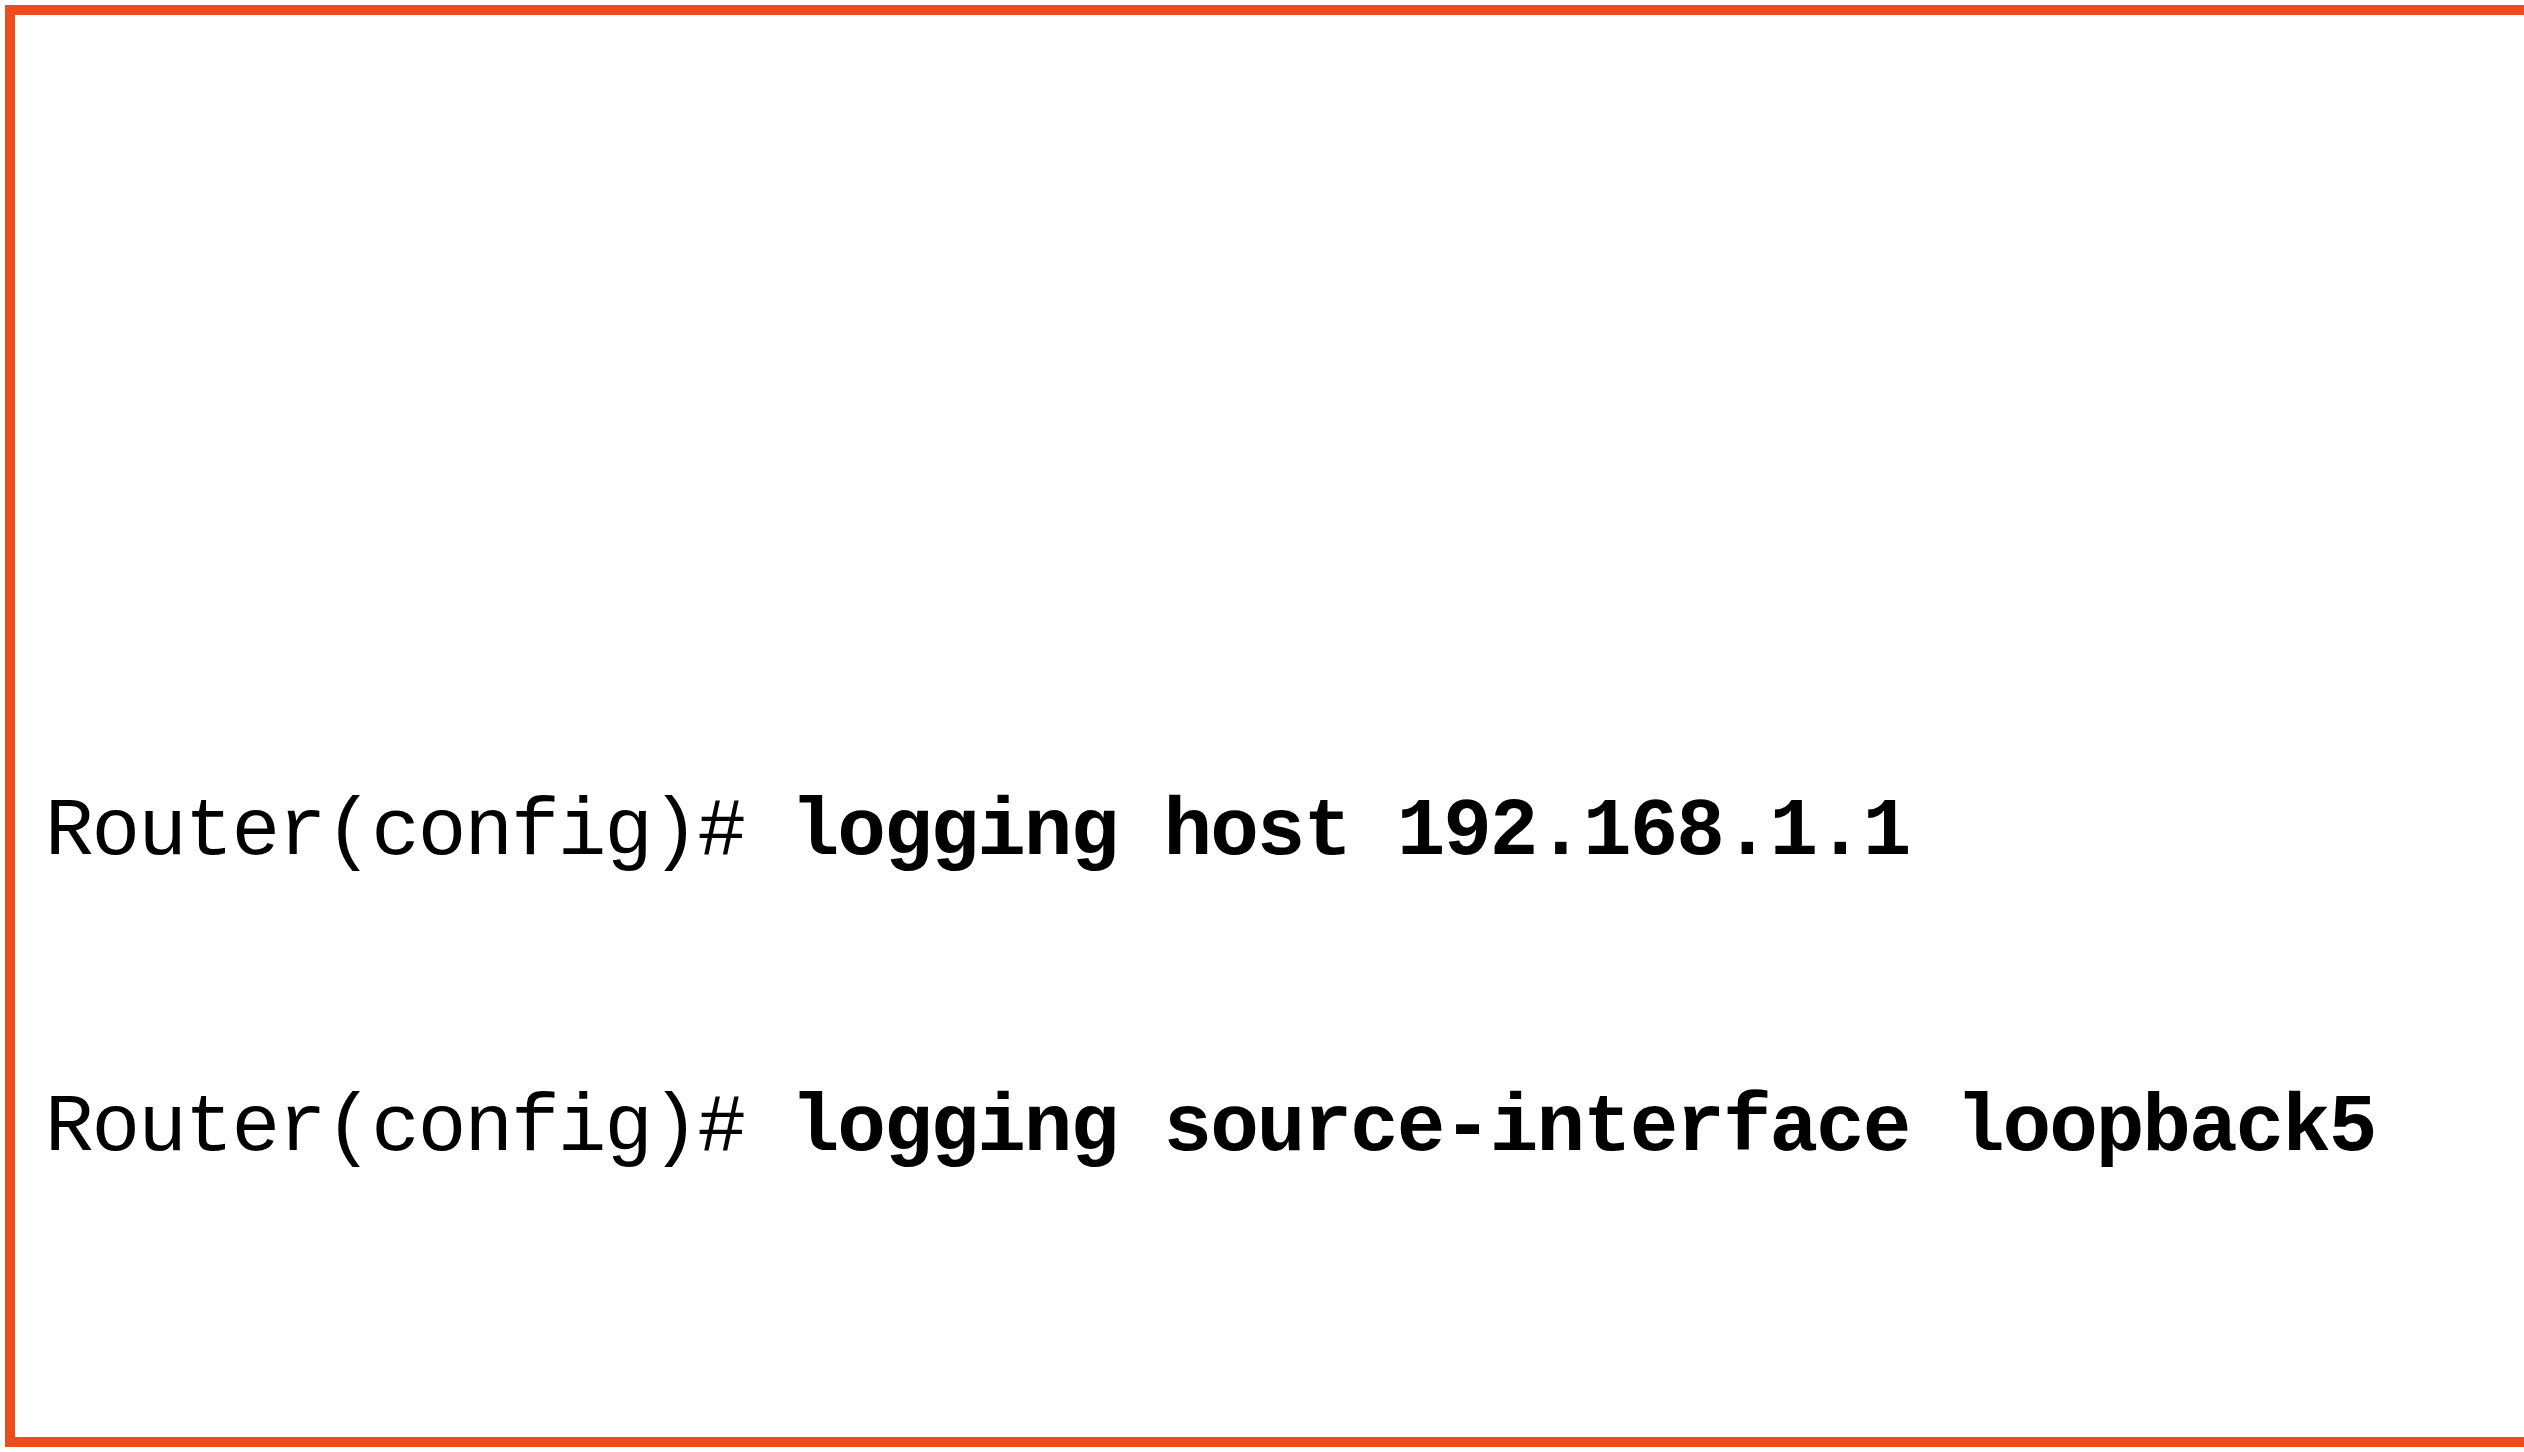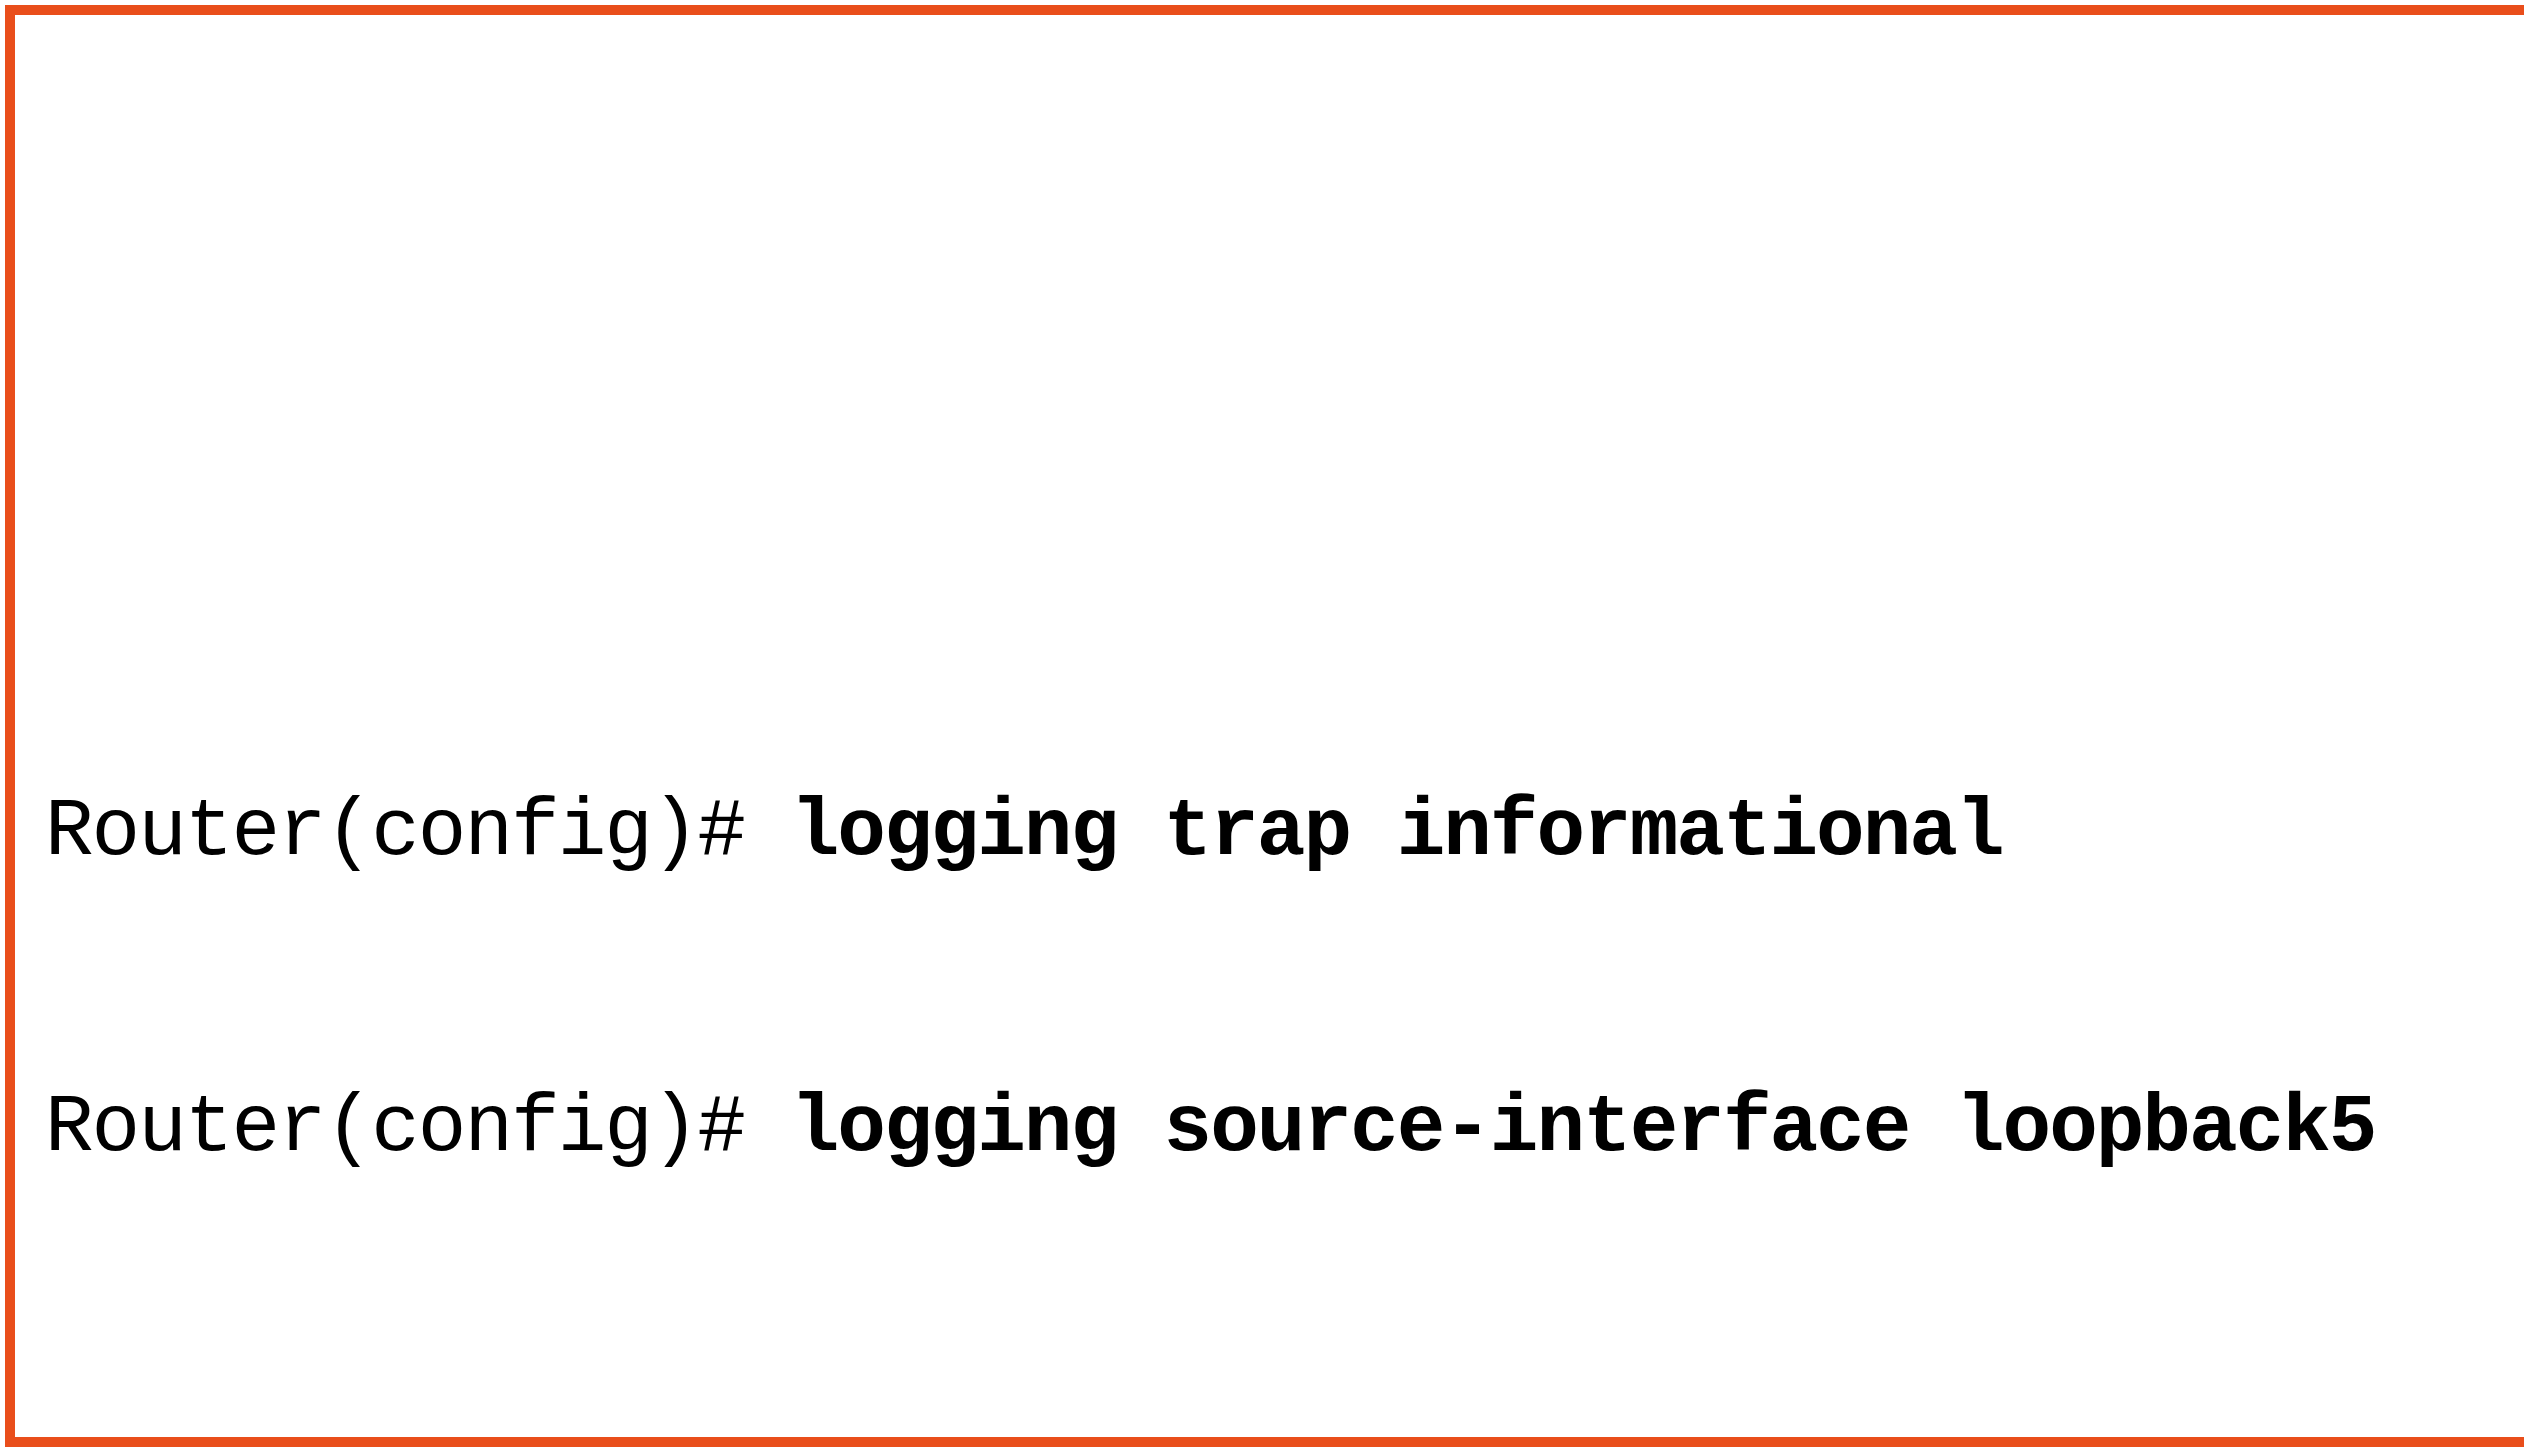--- a/index.html
+++ b/index.html
@@ -43,18 +43,18 @@
       font-weight: bold;
       color: #000000;
     }
   </style>
 </head>
 <body>
 
 <div class="container">
 
   <div class="terminal">
-    <div class="line"><span class="prompt">Router(config)# </span><span class="command">logging trap informational</span></div>
+    <div class="line"><span class="prompt">Router(config)# </span><span class="command">logging host 192.168.1.1</span></div>
     <div class="line"><span class="prompt">Router(config)# </span><span class="command">logging source-interface loopback5</span></div>
   </div>
 
 </div>
 
 
 </body></html>

